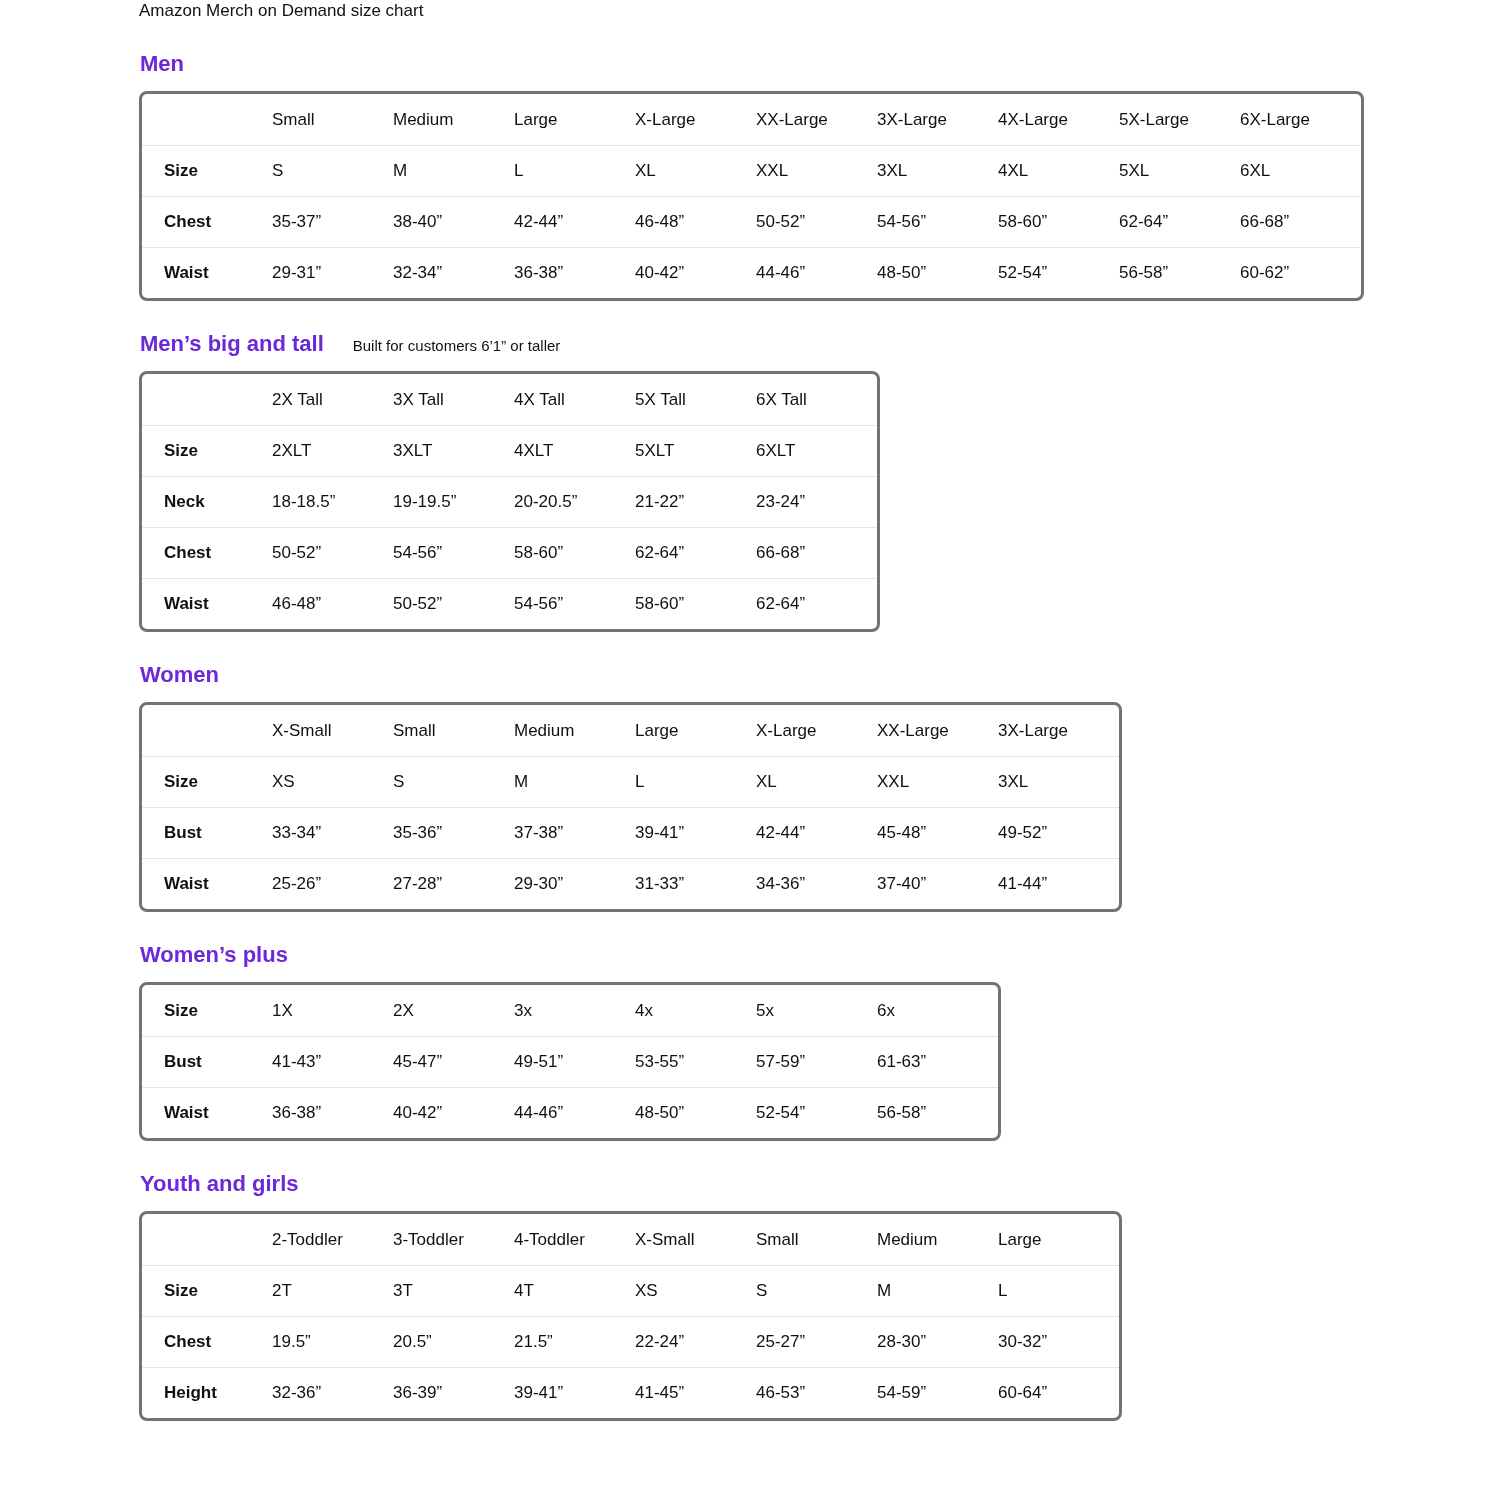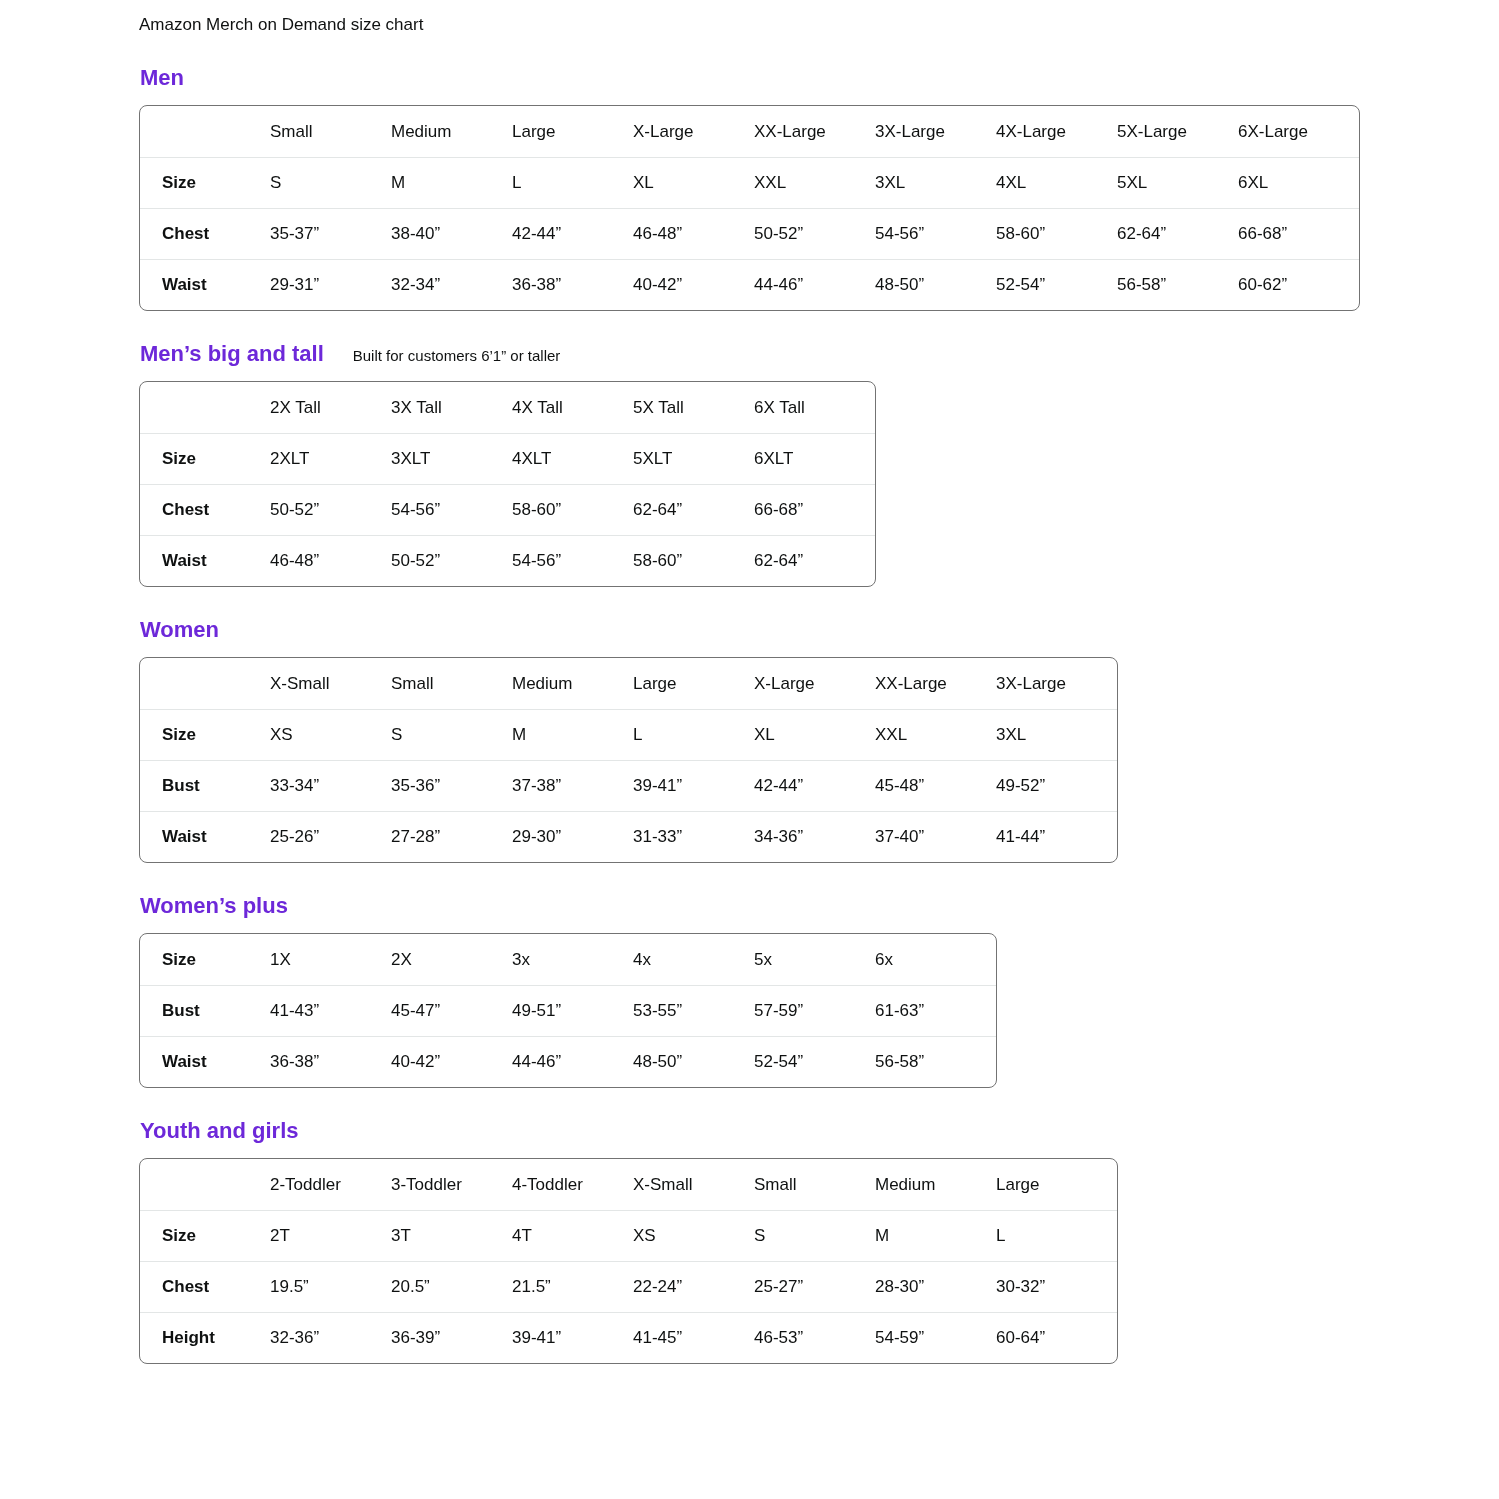--- a/index.html
+++ b/index.html
@@ -6,21 +6,21 @@
   html, body {
     margin: 0;
     padding: 0;
     background: #ffffff;
     color: #0f1111;
     font-family: "Liberation Sans", sans-serif;
   }
   .page {
     width: 1395px;
     min-height: 1499px;
-    padding: 15px 20px 4px 139px;
+    padding: 1px 20px 4px 139px;
   }
   .page-title {
     font-size: 17px;
     line-height: 20px;
     font-weight: 400;
     margin: 0;
     color: #0f1111;
   }
   .chart-section { margin-top: 30px; }
   .heading-row {
@@ -37,21 +37,21 @@
   }
   .section-subtitle {
     font-size: 15px;
     font-weight: 400;
     margin-left: 28px;
     color: #0f1111;
   }
   table.size-table {
     border-collapse: separate;
     border-spacing: 0;
-    border: 1px solid #737373;
+    border: 3px solid #737373;
     border-radius: 8px;
     background: #ffffff;
   }
   table.size-table th, table.size-table td {
     height: 51px;
     padding: 0 8px 0 0;
     text-align: left;
     vertical-align: middle;
     font-size: 17px;
     font-weight: 400;
@@ -152,20 +152,28 @@
           <tbody>
             <tr class="">
               <th class="label-cell">Size</th>
               <td class="data-cell">2XLT</td>
               <td class="data-cell">3XLT</td>
               <td class="data-cell">4XLT</td>
               <td class="data-cell">5XLT</td>
               <td class="data-cell">6XLT</td>
             </tr>
             <tr class="">
+              <th class="label-cell">Neck</th>
+              <td class="data-cell">18-18.5”</td>
+              <td class="data-cell">19-19.5”</td>
+              <td class="data-cell">20-20.5”</td>
+              <td class="data-cell">21-22”</td>
+              <td class="data-cell">23-24”</td>
+            </tr>
+            <tr class="">
               <th class="label-cell">Chest</th>
               <td class="data-cell">50-52”</td>
               <td class="data-cell">54-56”</td>
               <td class="data-cell">58-60”</td>
               <td class="data-cell">62-64”</td>
               <td class="data-cell">66-68”</td>
             </tr>
             <tr class="">
               <th class="label-cell">Waist</th>
               <td class="data-cell">46-48”</td>

